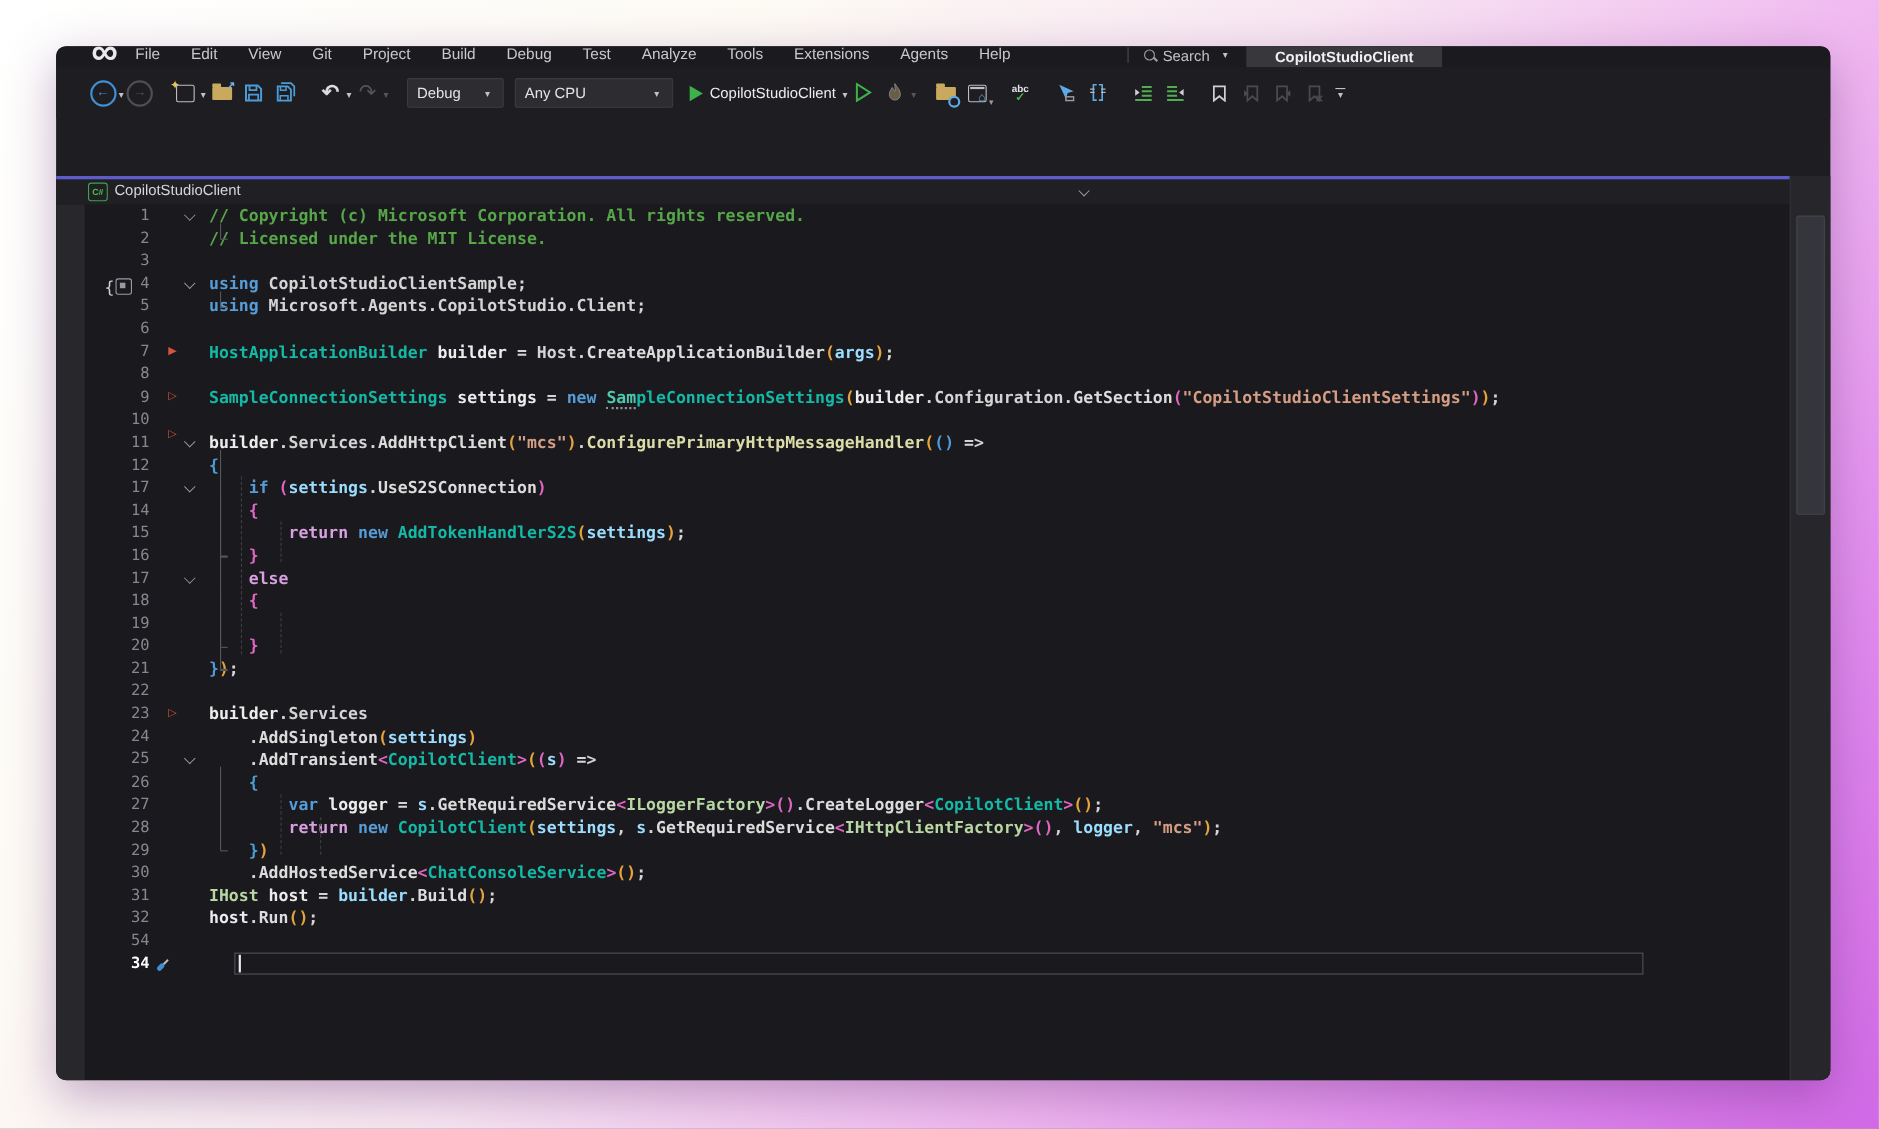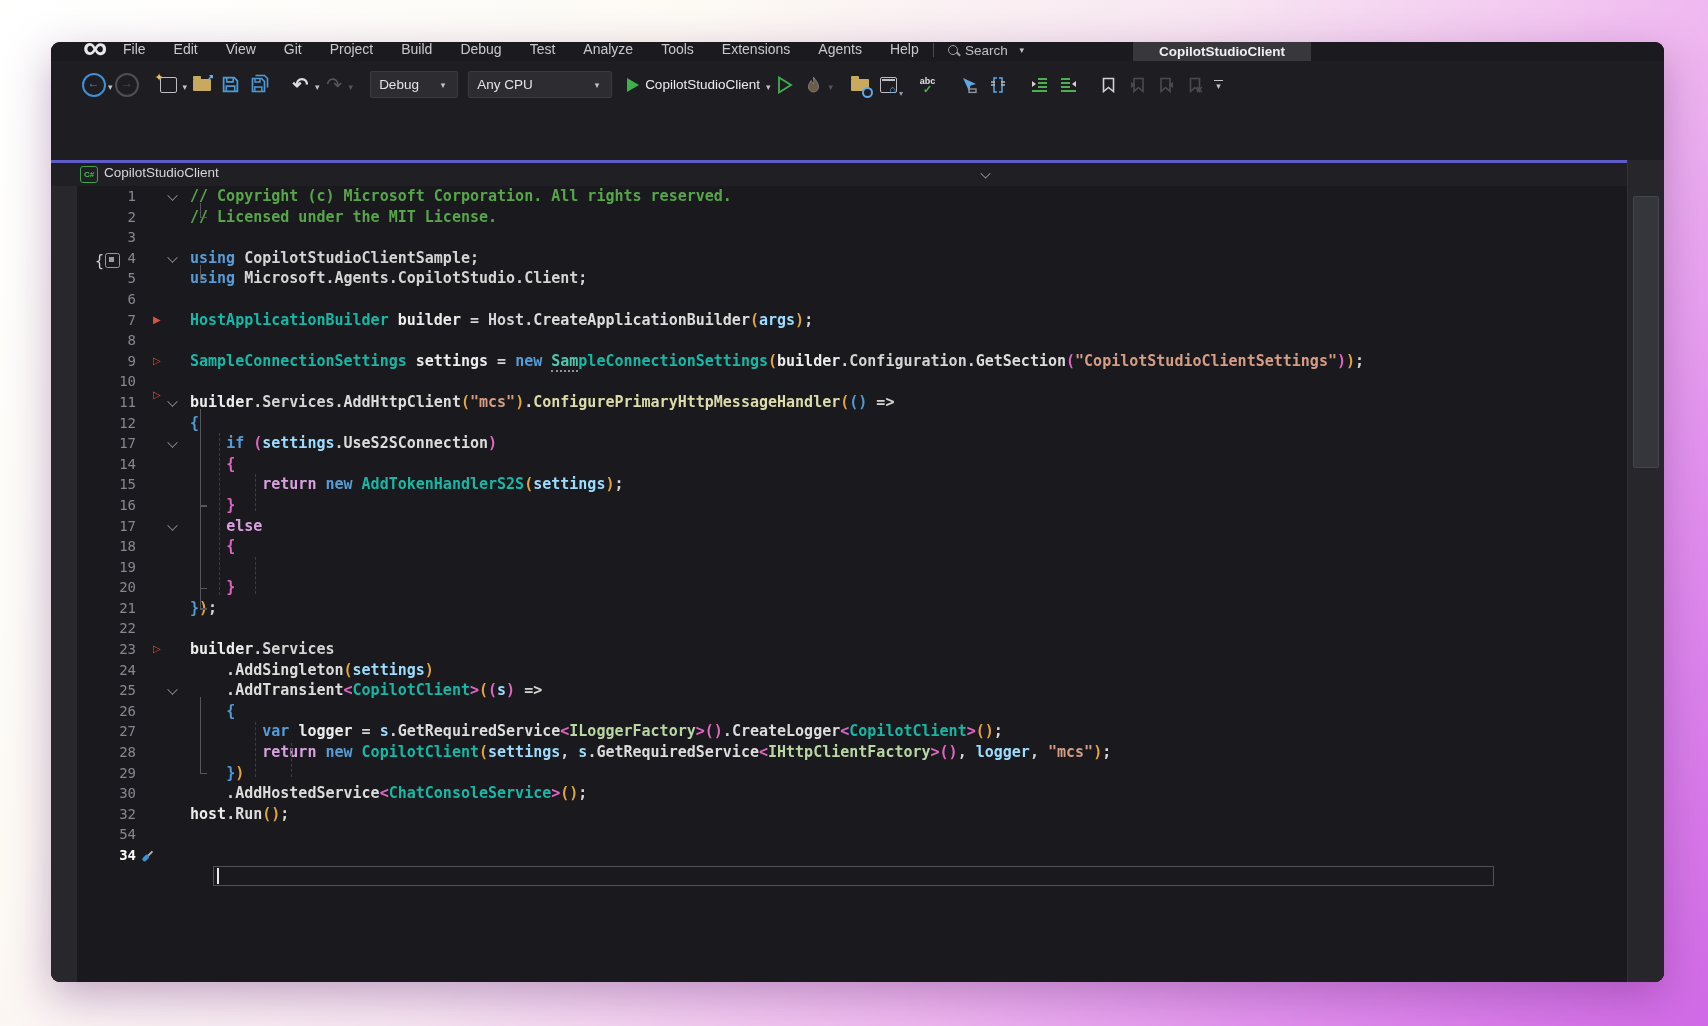--- a/index.html
+++ b/index.html
@@ -12,21 +12,21 @@
   .window{
     position:absolute;left:51px;top:42px;width:1613px;height:940px;
     background:#1e1e22;border-radius:9px;overflow:hidden;
     box-shadow:0 14px 44px rgba(90,30,110,.35);
   }
   
   .menubar{position:absolute;left:0;top:0;width:100%;height:19px;background:#1b1b1f;}
   .vslogo{position:absolute;left:32px;top:-12px;color:#e9e9ec;font-size:34px;font-weight:bold;line-height:34px;}
   .menuitems{position:absolute;left:58px;top:-4px;display:flex;}
   .menuitem{padding:0 14px;font-size:14px;color:#c9c9cd;line-height:22px;white-space:nowrap;}
-  .searchgrp{position:absolute;left:882px;top:-3px;display:flex;align-items:center;height:22px;}
+  .searchgrp{position:absolute;left:974px;top:-3px;display:flex;align-items:center;height:22px;}
   .msep{width:1px;height:14px;background:#4a4a50;margin-right:14px;}
   .mag{width:8px;height:8px;border:1.6px solid #9b9ba4;border-radius:50%;position:relative;margin-right:7px;}
   .mag:after{content:"";position:absolute;left:7px;top:7px;width:5px;height:1.6px;background:#9b9ba4;transform:rotate(45deg);}
   .searchtxt{font-size:13.5px;color:#c0c0c6;margin-right:8px;}
   .titlebox{position:absolute;left:1082px;top:-2px;height:23px;padding:0 26px;background:#37373c;
     display:flex;align-items:center;font-size:13.5px;font-weight:bold;color:#f0f0f2;white-space:nowrap;}
   
   .toolbar{position:absolute;left:0;top:19px;width:100%;height:47px;background:#1e1e22;
     display:flex;align-items:center;padding-left:22px;box-sizing:border-box;}
   .ticon{display:inline-flex;align-items:center;justify-content:center;width:27px;height:27px;margin:0 1px;position:relative;}
@@ -328,20 +328,21 @@
         <div class="row"><span class="ln">21</span><span class="gl"></span><span class="code"><span class="tok-b">}</span><span class="tok-g">)</span><span class="tok-o">;</span></span></div>
         <div class="row"><span class="ln">22</span><span class="gl"></span><span class="code"></span></div>
         <div class="row"><span class="ln">23</span><span class="gl"><span class="tri">▷</span></span><span class="code"><span class="tok-d">builder</span><span class="tok-o">.</span><span class="tok-p">Services</span></span></div>
         <div class="row"><span class="ln">24</span><span class="gl"></span><span class="code"><span class="tok-o">    .</span><span class="tok-m">AddSingleton</span><span class="tok-g">(</span><span class="tok-v">settings</span><span class="tok-g">)</span></span></div>
         <div class="row"><span class="ln">25</span><span class="gl"><span class="chev"></span></span><span class="code"><span class="tok-o">    .</span><span class="tok-m">AddTransient</span><span class="tok-pk">&lt;</span><span class="tok-t">CopilotClient</span><span class="tok-pk">&gt;</span><span class="tok-g">(</span><span class="tok-pk">(</span><span class="tok-v">s</span><span class="tok-pk">)</span><span class="tok-o"> =&gt;</span></span></div>
         <div class="row"><span class="ln">26</span><span class="gl"></span><span class="code"><span class="tok-o">    </span><span class="tok-b">{</span></span></div>
         <div class="row"><span class="ln">27</span><span class="gl"></span><span class="code"><span class="tok-o">        </span><span class="tok-k">var </span><span class="tok-d">logger </span><span class="tok-o">= </span><span class="tok-v">s</span><span class="tok-o">.</span><span class="tok-m">GetRequiredService</span><span class="tok-pk">&lt;</span><span class="tok-i">ILoggerFactory</span><span class="tok-pk">&gt;</span><span class="tok-pk">()</span><span class="tok-o">.</span><span class="tok-m">CreateLogger</span><span class="tok-pk">&lt;</span><span class="tok-t">CopilotClient</span><span class="tok-pk">&gt;</span><span class="tok-g">()</span><span class="tok-o">;</span></span></div>
         <div class="row"><span class="ln">28</span><span class="gl"></span><span class="code"><span class="tok-o">        </span><span class="tok-kc">return </span><span class="tok-k">new </span><span class="tok-t">CopilotClient</span><span class="tok-g">(</span><span class="tok-v">settings</span><span class="tok-o">, </span><span class="tok-v">s</span><span class="tok-o">.</span><span class="tok-m">GetRequiredService</span><span class="tok-pk">&lt;</span><span class="tok-i">IHttpClientFactory</span><span class="tok-pk">&gt;</span><span class="tok-pk">()</span><span class="tok-o">, </span><span class="tok-v">logger</span><span class="tok-o">, </span><span class="tok-s">"mcs"</span><span class="tok-g">)</span><span class="tok-o">;</span></span></div>
         <div class="row"><span class="ln">29</span><span class="gl"></span><span class="code"><span class="tok-o">    </span><span class="tok-b">}</span><span class="tok-g">)</span></span></div>
         <div class="row"><span class="ln">30</span><span class="gl"></span><span class="code"><span class="tok-o">    .</span><span class="tok-m">AddHostedService</span><span class="tok-pk">&lt;</span><span class="tok-t">ChatConsoleService</span><span class="tok-pk">&gt;</span><span class="tok-g">()</span><span class="tok-o">;</span></span></div>
+        <div class="row"><span class="ln">31</span><span class="gl"></span><span class="code"><span class="tok-i">IHost </span><span class="tok-d">host </span><span class="tok-o">= </span><span class="tok-v">builder</span><span class="tok-o">.</span><span class="tok-m">Build</span><span class="tok-g">()</span><span class="tok-o">;</span></span></div>
         <div class="row"><span class="ln">32</span><span class="gl"></span><span class="code"><span class="tok-d">host</span><span class="tok-o">.</span><span class="tok-m">Run</span><span class="tok-g">()</span><span class="tok-o">;</span></span></div>
         <div class="row"><span class="ln">54</span><span class="gl"></span><span class="code"></span></div>
         <div class="row cur"><span class="ln">34</span><span class="gl"><span class="sdriver"><svg width="15" height="15" viewBox="0 0 15 15">
                 <rect x="6.6" y="0.5" width="1.8" height="6" fill="#b9b9bf"></rect>
                 <rect x="5.3" y="6.2" width="4.4" height="7.6" rx="2.1" fill="#3f8fd6"></rect>
               </svg></span></span><span class="code"></span></div>
       </div>
     <div id="overlays">
         <div class="foldline" style="top: 17px; height: 13.9px;"></div>
         <div class="foldhook" style="top: 30.9px;"></div>

